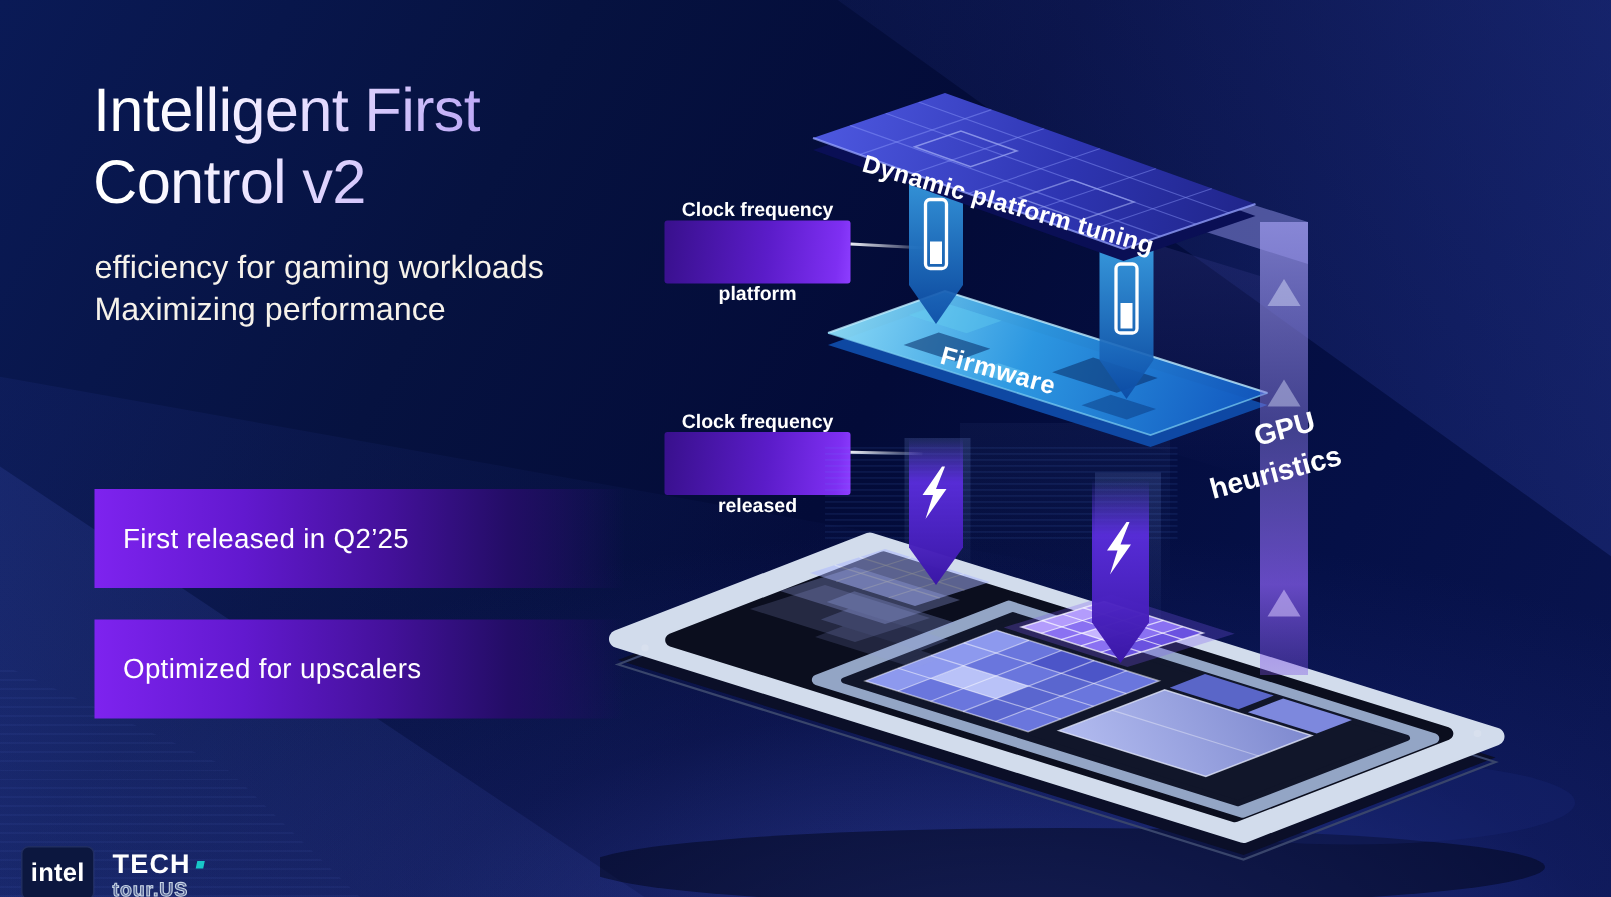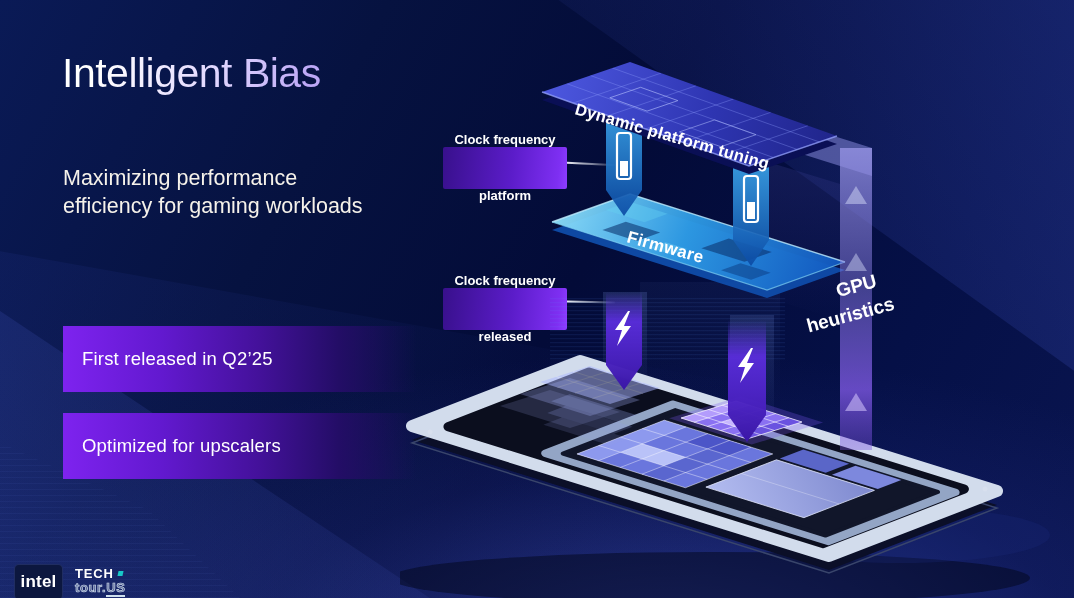--- a/index.html
+++ b/index.html
@@ -38,41 +38,42 @@
   #line-hinting{left:567px;top:163px;width:50px;transform:rotate(3deg);}
   #line-balancing{left:567px;top:301px;width:48px;transform:rotate(1deg);}
 
   .diagram{position:absolute;left:400px;top:30px;width:674px;height:568px;}
 
   .footer{position:absolute;left:14px;top:564px;display:flex;align-items:flex-start;}
   .intel-badge{width:47px;height:34px;background:#0c173f;border:1px solid rgba(90,110,200,.25);
     border-radius:5px;display:flex;align-items:center;justify-content:center;}
   .intel-badge span{color:#fff;font-size:17px;font-weight:600;letter-spacing:.2px;}
   .event-logo{margin-left:12px;padding-top:3px;line-height:1.05;}
-  .event-line1{font-size:13px;font-weight:800;color:#ffffff;letter-spacing:.8px;display:flex;align-items:center;}
+  .event-line1{font-size:18px;font-weight:800;color:#ffffff;letter-spacing:.8px;display:flex;align-items:center;}
   .tech-dot{display:inline-block;width:5px;height:5px;background:#18c8c8;margin-left:4px;transform:skewX(-12deg);}
   .event-line2{font-size:13px;letter-spacing:.6px;font-weight:700;
     color:rgba(205,220,238,.35);-webkit-text-stroke:.7px #c9d6e6;}
   .event-line2 .us{border-bottom:2px solid #cfe0ee;padding-bottom:0px;}
 </style>
 </head>
 <body>
 
 <div class="slide">
   <div class="sheen sheen-a"></div>
   <div class="sheen sheen-b"></div>
   <div class="sheen sheen-c"></div>
   <div class="circuit"></div>
 
   <div class="title">
-    <div>Intelligent Bias</div>
+    <div>Intelligent First</div>
+    <div>Control v2</div>
   </div>
   <div class="subtitle">
+    <div>efficiency for gaming workloads</div>
     <div>Maximizing performance</div>
-    <div>efficiency for gaming workloads</div>
   </div>
 
   <div class="bars">
     <div class="bar">
         <span>First released in Q2’25</span>
       </div>
     <div class="bar">
         <span>Optimized for upscalers</span>
       </div>
   </div>

